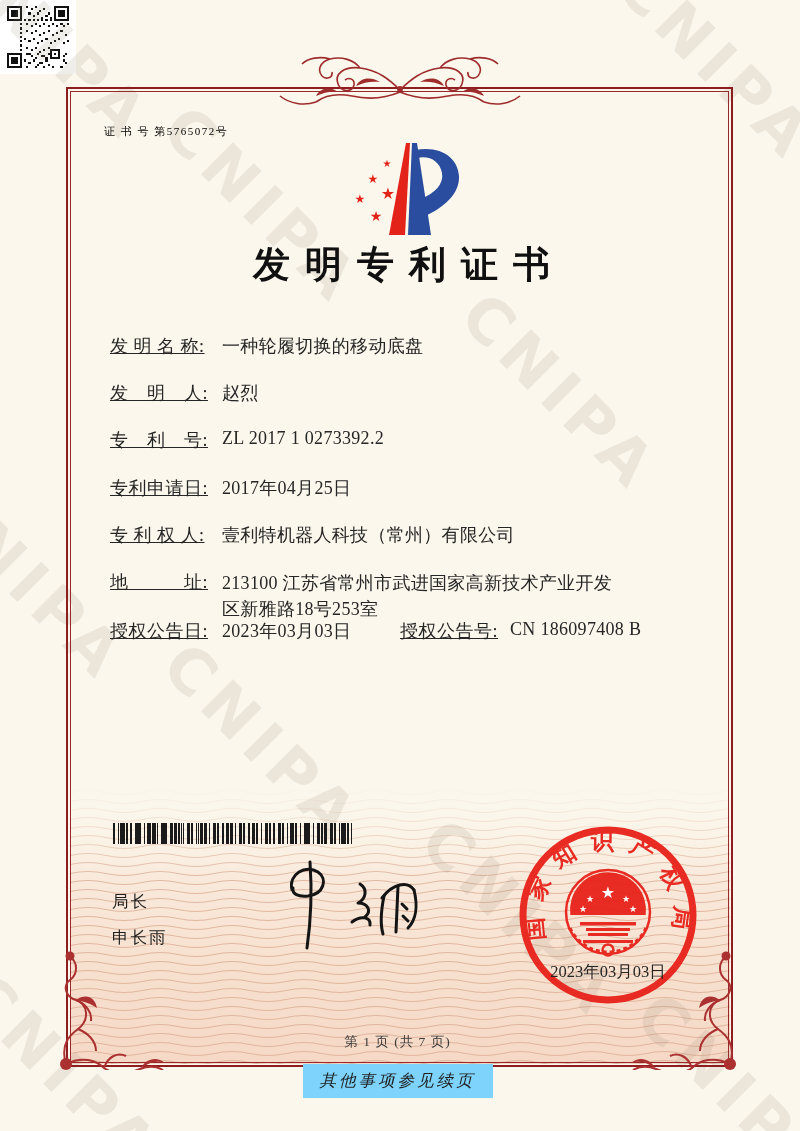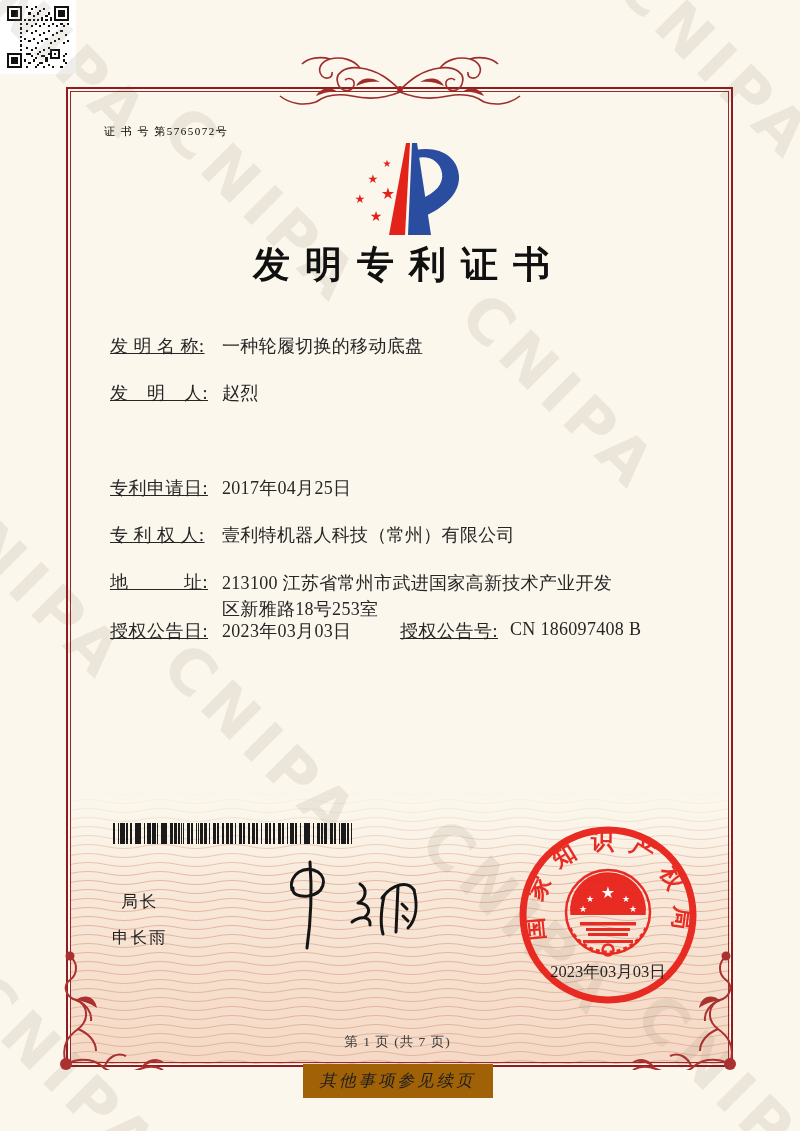--- a/index.html
+++ b/index.html
@@ -42,30 +42,30 @@
 
   .paras{position:absolute;left:92px;top:658px;width:616px;z-index:5;}
   .paras p{margin:0 0 10px 0;font-size:16.5px;font-style:italic;line-height:1.8;
            text-indent:2em;text-align:justify;color:#222;}
 
   .barcode{position:absolute;left:113px;top:823px;width:239px;height:21px;z-index:5;
     background-image:
       repeating-linear-gradient(90deg,#1a1a1a 0 2px,transparent 2px 5px,#1a1a1a 5px 6px,transparent 6px 9px,#1a1a1a 9px 12px,transparent 12px 13px),
       repeating-linear-gradient(90deg,#1a1a1a 0 1px,transparent 1px 7px,#1a1a1a 7px 9px,transparent 9px 17px);}
 
-  .director{position:absolute;left:112px;top:891px;z-index:5;font-size:16.5px;color:#1d1d1d;letter-spacing:2px;text-align:center;}
+  .director{position:absolute;left:112px;top:891px;z-index:5;font-size:16.5px;color:#1d1d1d;letter-spacing:2px;}
   .director div{margin-bottom:14px;}
   .sig{position:absolute;left:232px;top:856px;z-index:5;}
 
   .seal{position:absolute;left:513px;top:820px;z-index:6;opacity:.96;}
 
   .page-info{position:absolute;left:66px;top:1033px;width:663px;text-align:center;
              font-size:13.5px;letter-spacing:1px;color:#3a3a3a;z-index:5;}
   .cont-note{position:absolute;left:66px;top:1064px;width:663px;text-align:center;z-index:5;}
-  .cont-note span{display:inline-block;background:#a16207;padding:6px 17px;font-size:16.5px;
+  .cont-note span{display:inline-block;background:#7dd3fc;padding:6px 17px;font-size:16.5px;
              letter-spacing:3px;color:#1e1e1e;font-style:italic;}
 </style>
 </head>
 <body>
 
 <div class="page">
 
   <div class="band">
     <svg width="660" height="276">
       <defs>
@@ -187,20 +187,23 @@
   </div>
 
   <div class="txt title">发明专利证书</div>
 
   <div class="row fr0">
     <span class="lbl">发 明 名 称:</span><span class="val">一种轮履切换的移动底盘</span>
   </div>
   <div class="row fr1">
     <span class="lbl">发　明　人:</span><span class="val">赵烈</span>
   </div>
+  <div class="row fr2">
+    <span class="lbl">专　利　号:</span><span class="val">ZL 2017 1 0273392.2</span>
+  </div>
   <div class="row fr3">
     <span class="lbl">专利申请日:</span><span class="val">2017年04月25日</span>
   </div>
   <div class="row fr4">
     <span class="lbl">专 利 权 人:</span><span class="val">壹利特机器人科技（常州）有限公司</span>
   </div>
   <div class="row fr5 row-addr">
     <span class="lbl">地　　　址:</span><span class="val">213100 江苏省常州市武进国家高新技术产业开发区新雅路18号253室</span>
   </div>
   <div class="row fr6">

